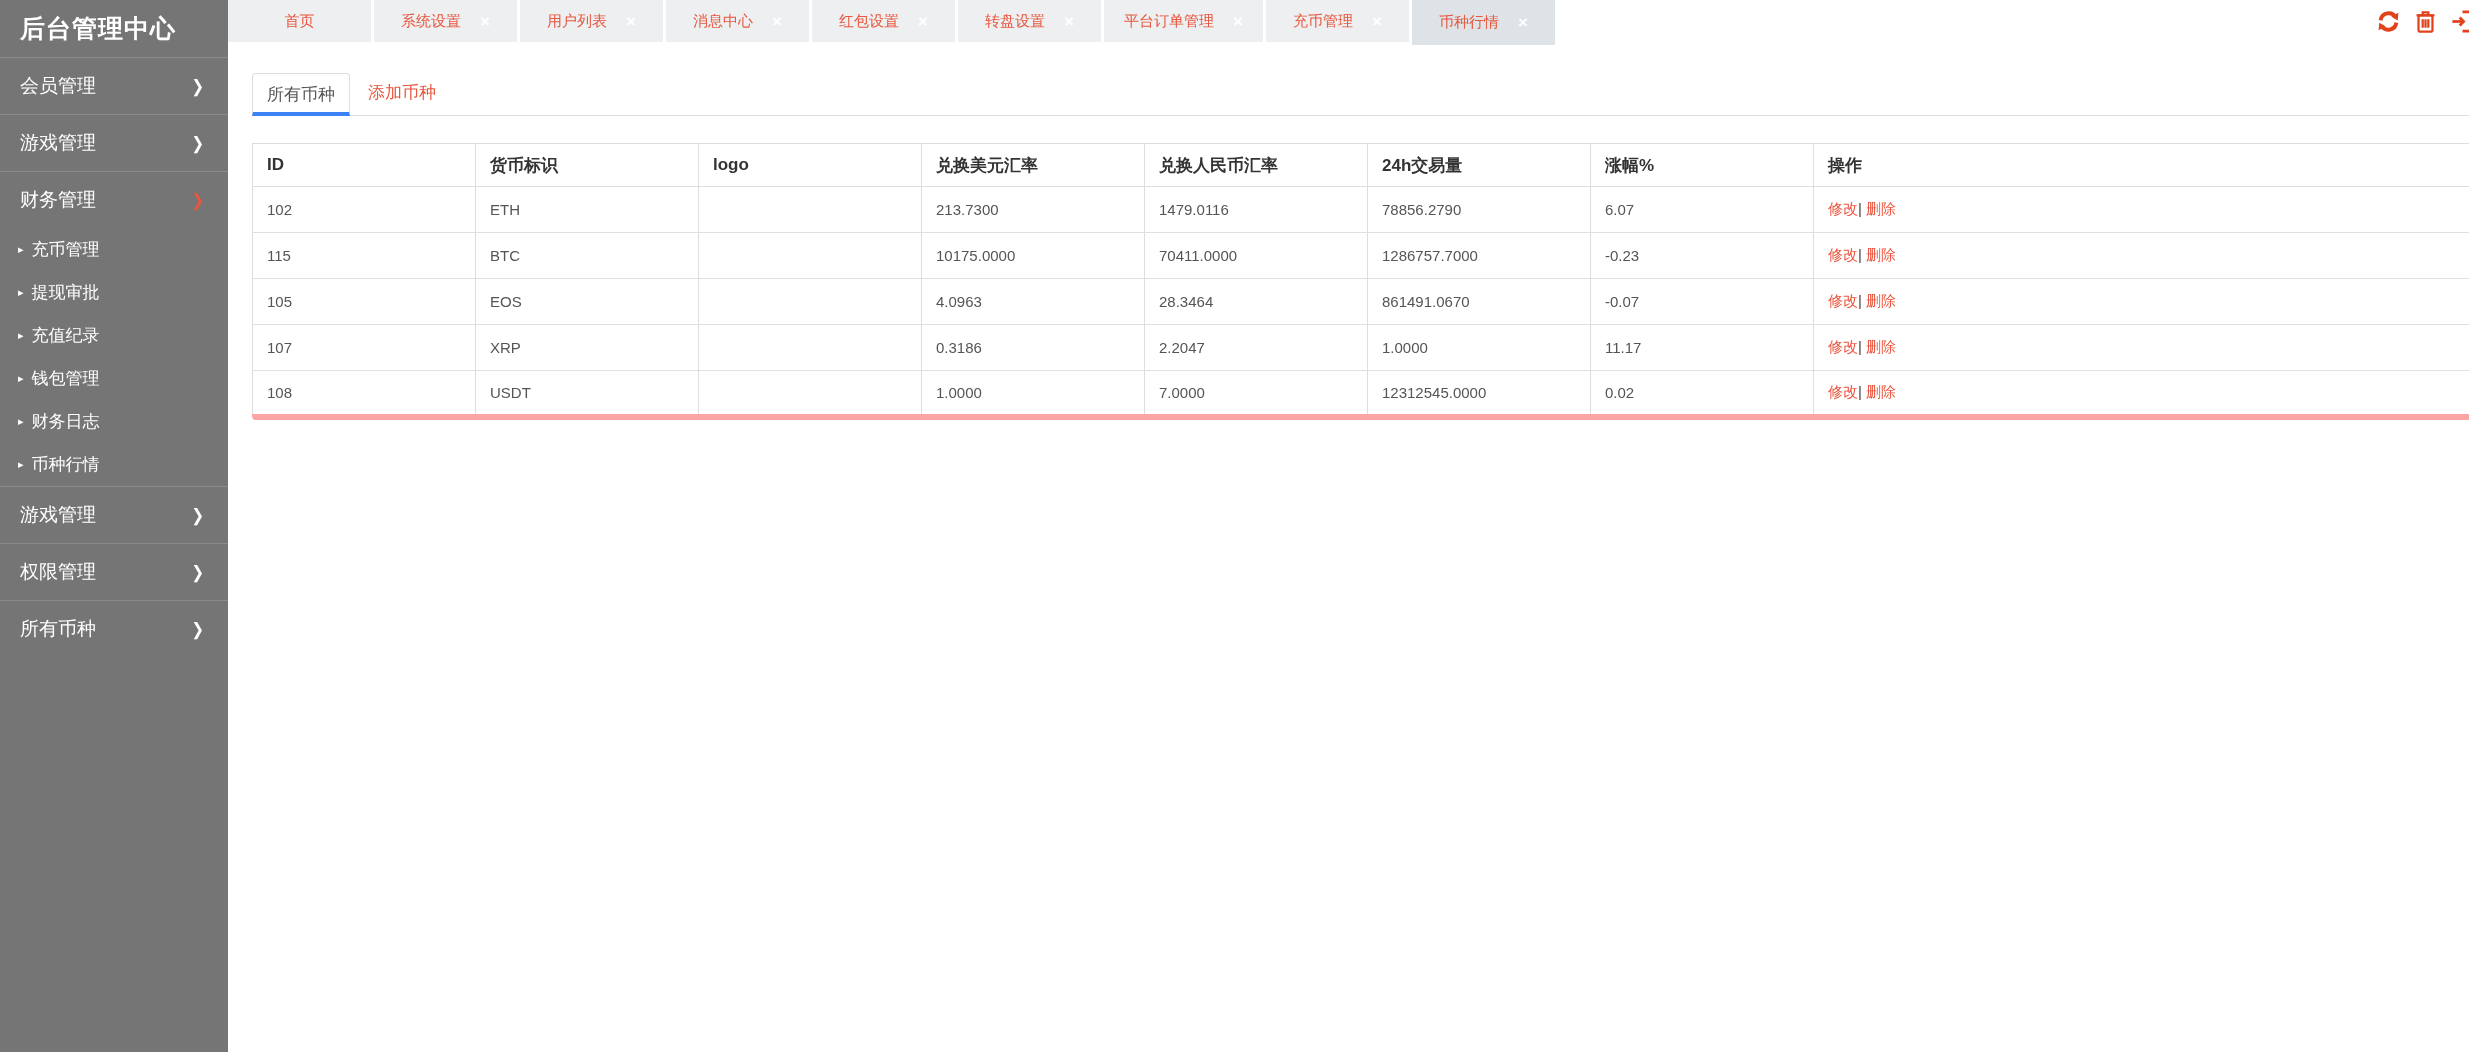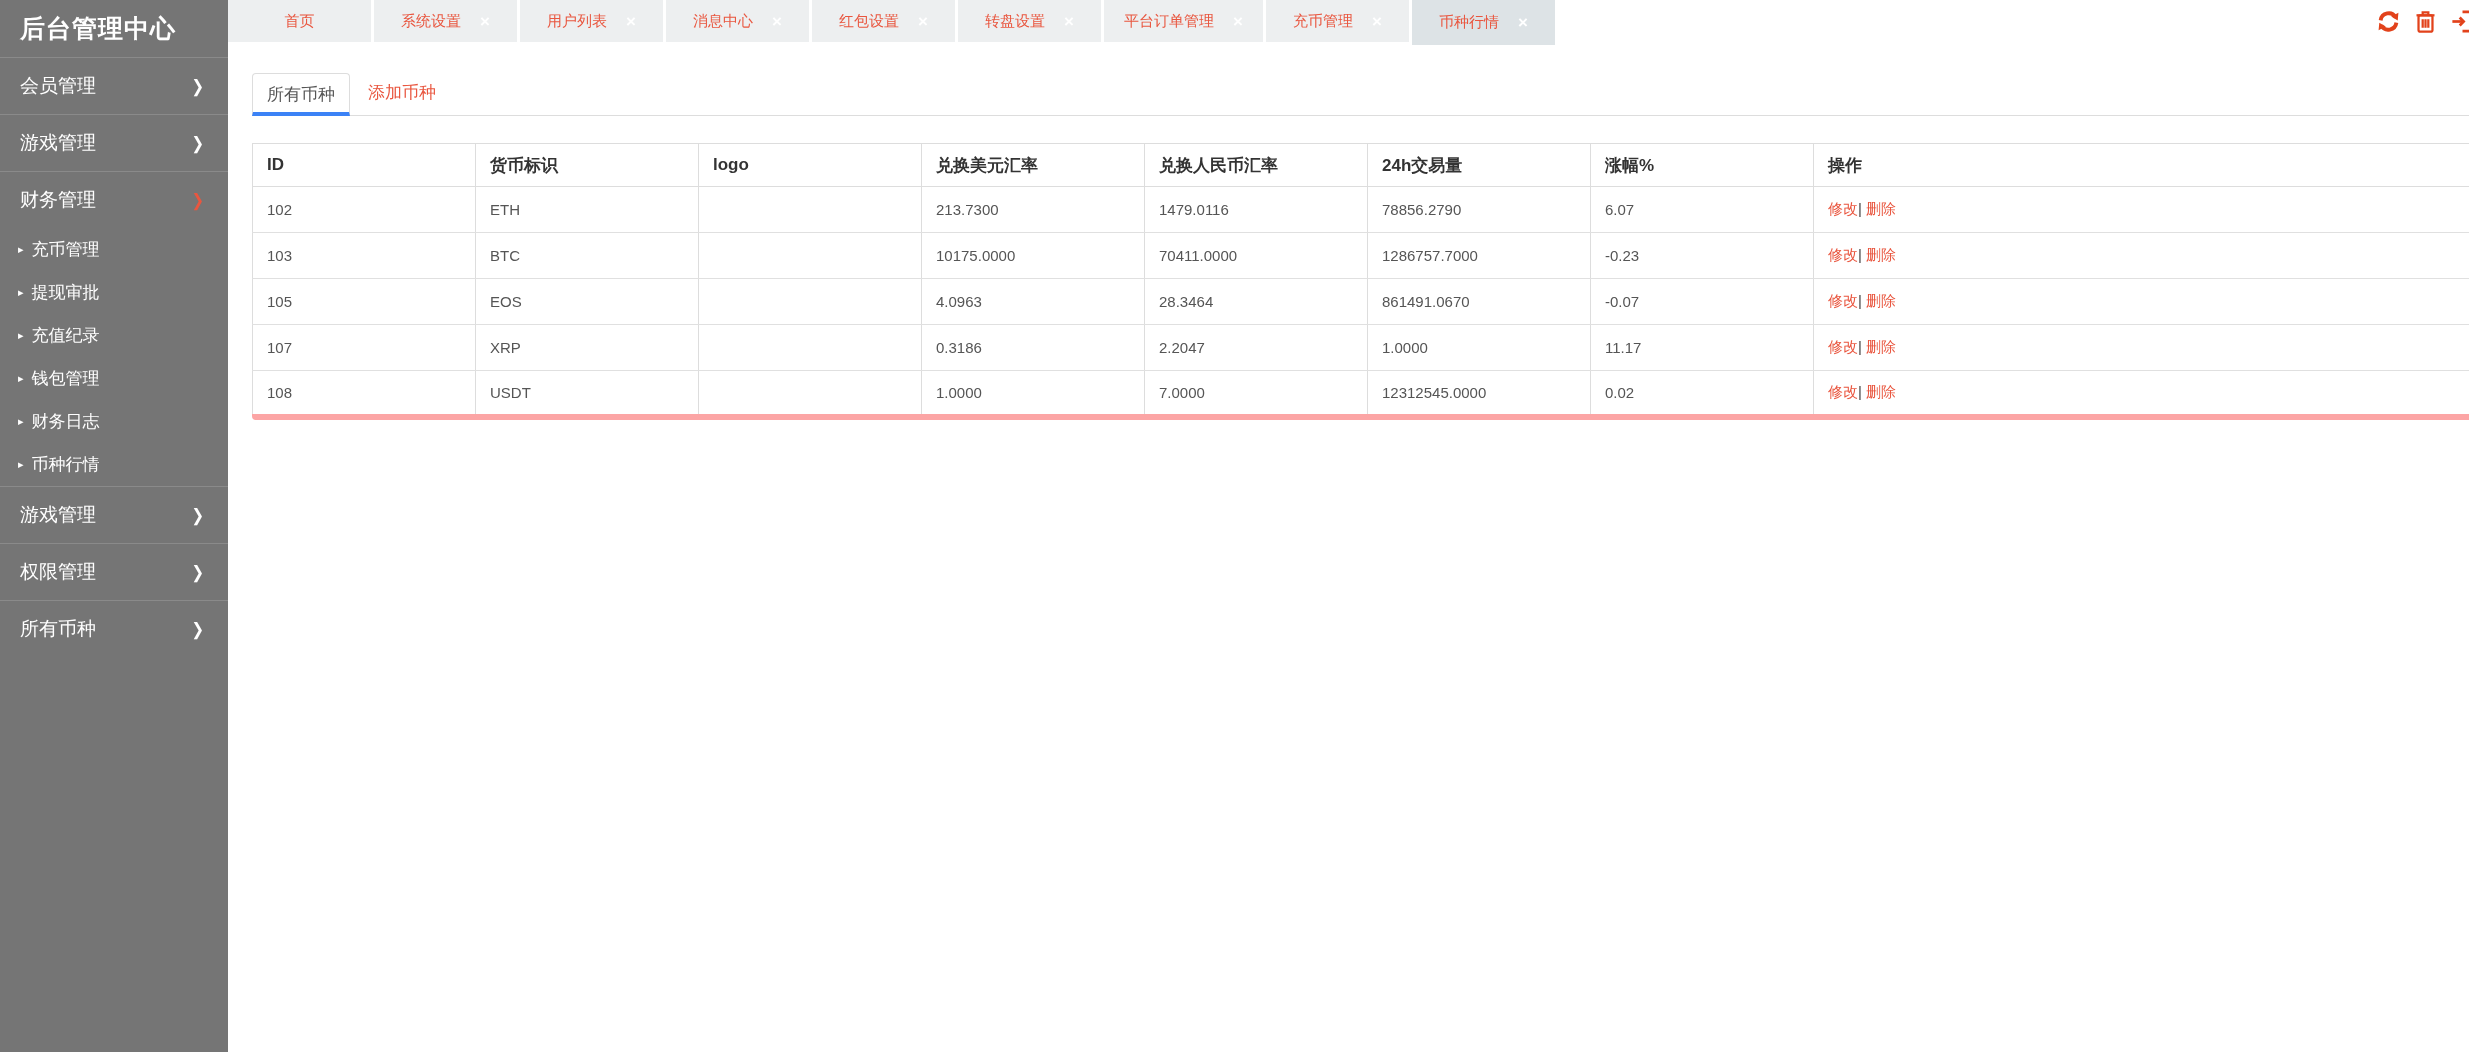--- a/index.html
+++ b/index.html
@@ -212,21 +212,21 @@
             <td>102</td>
             <td>ETH</td>
             <td></td>
             <td>213.7300</td>
             <td>1479.0116</td>
             <td>78856.2790</td>
             <td>6.07</td>
             <td><a class="act-link">修改</a><span class="act-sep">|</span><a class="act-link">删除</a></td>
           </tr>
           <tr>
-            <td>103</td>
+            <td>115</td>
             <td>BTC</td>
             <td></td>
             <td>10175.0000</td>
             <td>70411.0000</td>
             <td>1286757.7000</td>
             <td>-0.23</td>
             <td><a class="act-link">修改</a><span class="act-sep">|</span><a class="act-link">删除</a></td>
           </tr>
           <tr>
             <td>105</td>

